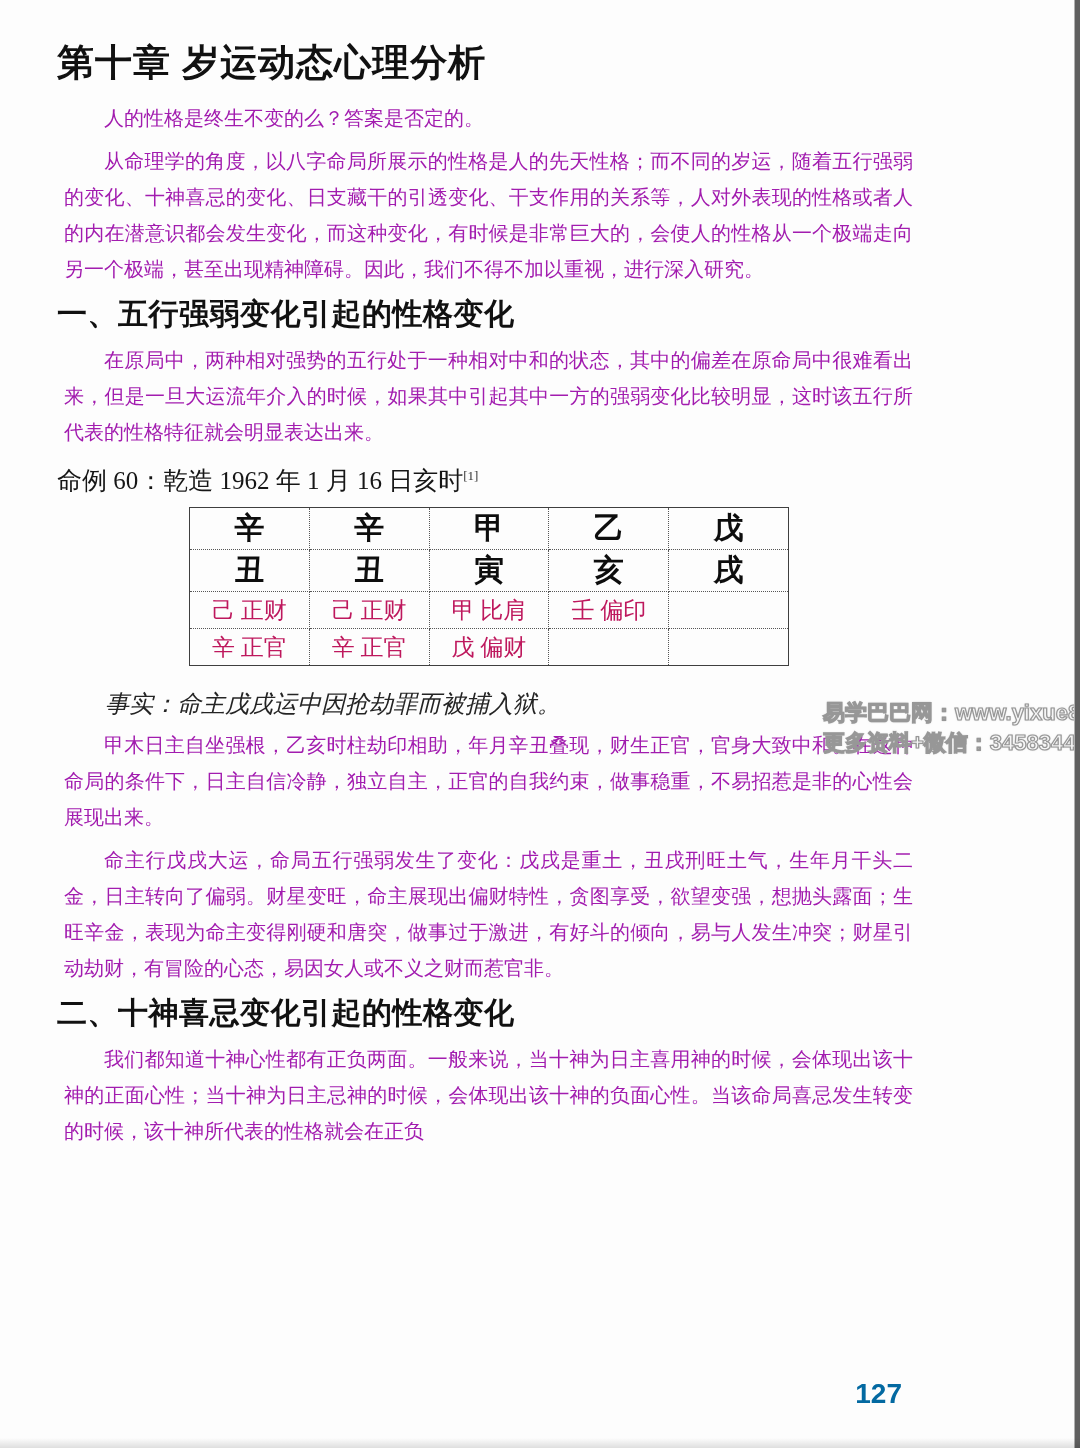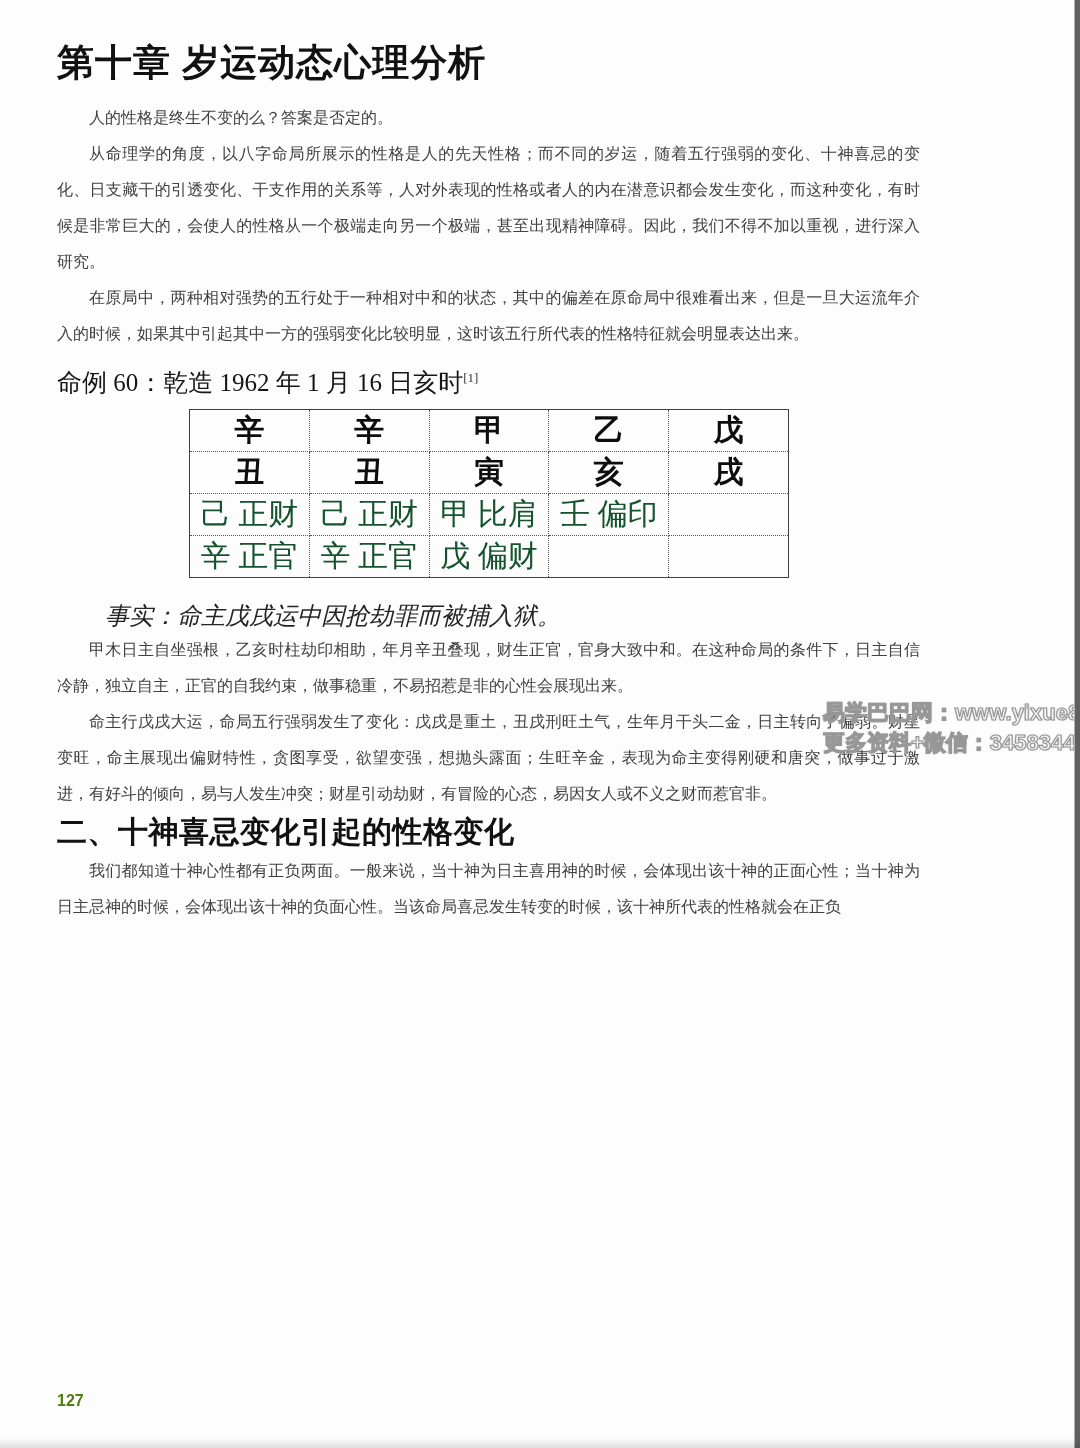--- a/index.html
+++ b/index.html
@@ -18,26 +18,26 @@
   }
   .doc-title {
     margin: 38px 0 12px 0;
     font-family: Liberation Sans, sans-serif;
     font-size: 37px;
     font-weight: bold;
     letter-spacing: 1px;
     color: #111;
   }
   p.body-para {
-    margin: 0;
-    font-size: 16px;
+    margin: 7px;
+    font-size: 20px;
     line-height: 36px;
     text-align: justify;
     text-indent: 2em;
-    color: #404040;
+    color: #a21caf;
   }
   .p-intro1 { margin-top: 30px; }
   .p-intro2 { margin-top: 12px; }
   h2.section-heading {
     margin: 0;
     font-family: "Liberation Sans", sans-serif;
     font-size: 30px;
     font-weight: bold;
     color: #111;
     letter-spacing: 0.5px;
@@ -75,22 +75,22 @@
   }
   tr.row-stem td, tr.row-branch td {
     height: 40px;
     font-family: "Liberation Sans", sans-serif;
     font-size: 30px;
     font-weight: bold;
     color: #0d0d0d;
   }
   tr.row-hidden td {
     height: 36px;
-    font-size: 30px;
-    color: #14532d;
+    font-size: 23px;
+    color: #be185d;
   }
   .fact-line {
     margin: 22px 0 0 0;
     font-size: 24px;
     text-indent: 2em;
     font-style: italic;
     font-family: Liberation Sans, sans-serif;
     color: #242424;
   }
   .p-analysis { margin-top: 12px; }
@@ -105,25 +105,25 @@
     line-height: 30px;
     white-space: nowrap;
     color: rgba(250,250,250,0.95);
     -webkit-text-stroke: 1.2px #979797;
     text-shadow: 0 0 1px #a8a8a8, 0 0 2px rgba(140,140,140,0.55);
   }
   .page-footer {
     position: absolute;
     left: 57px; bottom: 38px;
     width: 845px;
-    text-align: left;
-    font-family: "Liberation Sans", sans-serif;
-    font-size: 16px;
-    font-weight: bold;
-    color: #4d7c0f;
+    text-align: right;
+    font-family: "Liberation Sans", sans-serif;
+    font-size: 28px;
+    font-weight: bold;
+    color: #0369a1;
   }
   .edge-strip-right {
     position: absolute;
     right: 0; top: 0; bottom: 0;
     width: 5px;
     background: #606060;
     border-left: 1px solid #b0b0b0;
   }
   .edge-shadow-bottom {
     position: absolute;
@@ -135,20 +135,21 @@
 </head>
 <body>
 
 <div class="content">
 
   <h1 class="doc-title">第十章 岁运动态心理分析</h1>
 
   <p class="body-para p-intro1">人的性格是终生不变的么？答案是否定的。</p>
   <p class="body-para p-intro2">从命理学的角度，以八字命局所展示的性格是人的先天性格；而不同的岁运，随着五行强弱的变化、十神喜忌的变化、日支藏干的引透变化、干支作用的关系等，人对外表现的性格或者人的内在潜意识都会发生变化，而这种变化，有时候是非常巨大的，会使人的性格从一个极端走向另一个极端，甚至出现精神障碍。因此，我们不得不加以重视，进行深入研究。</p>
 
+  <h2 class="section-heading h-sec1">一、五行强弱变化引起的性格变化</h2>
 
   <p class="body-para p-sec1">在原局中，两种相对强势的五行处于一种相对中和的状态，其中的偏差在原命局中很难看出来，但是一旦大运流年介入的时候，如果其中引起其中一方的强弱变化比较明显，这时该五行所代表的性格特征就会明显表达出来。</p>
 
   <div class="case-line"><span>命例 60：乾造 1962 年 1 月 16 日亥时</span><sup>[1]</sup></div>
 
   <table class="bazi">
     <tbody>
       <tr class="row-stem">
         <td>辛</td>
         <td>辛</td>

